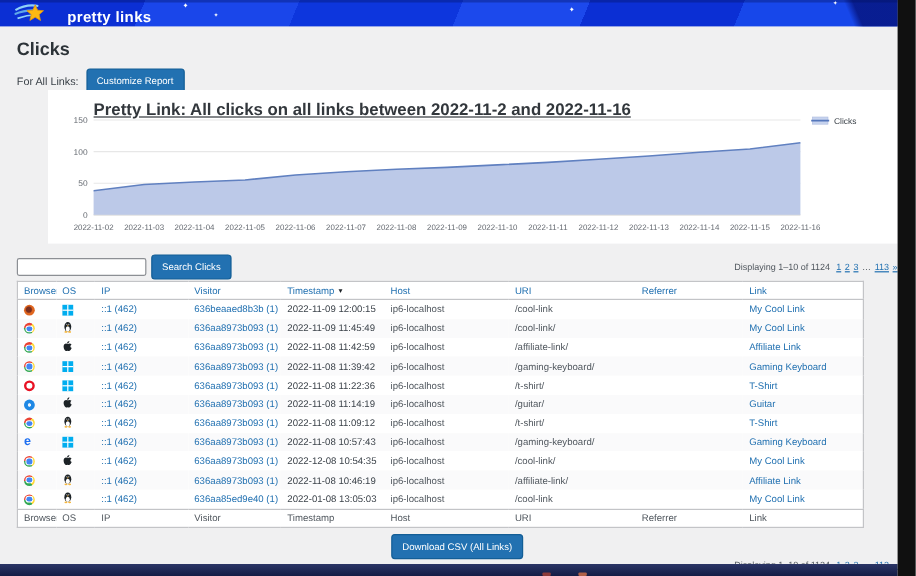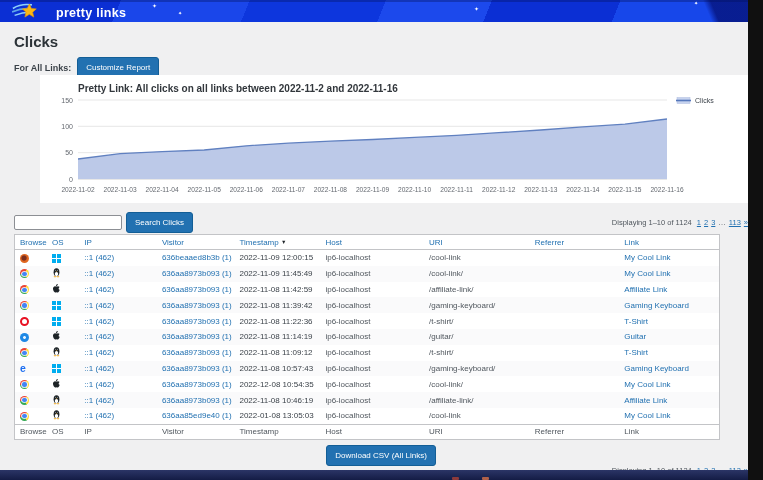--- a/index.html
+++ b/index.html
@@ -24,27 +24,27 @@
   .right-strip{position:absolute;right:0;top:0;width:15px;height:480px;background:#101010;}
   .taskbar{position:absolute;left:0;bottom:0;width:748px;height:10px;
            background:linear-gradient(#2b3566,#141c45);}
   .tb-dot{position:absolute;bottom:0;height:3px;width:7px;border-radius:1px;}
   .d1{left:452px;background:#8d3a3a;}
   .d2{left:482px;background:#b06048;}
 
   .content{position:absolute;left:0;top:22px;width:748px;height:448px;}
   h1.page-title{margin:11px 0 0 14px;font-size:15px;font-weight:600;color:#2c3338;}
   .report-row{display:flex;align-items:center;gap:6px;margin:7px 0 0 14px;}
-  .for-links{font-size:9px;font-weight:bold;color:#3c434a;text-align:right;}
+  .for-links{font-size:9px;font-weight:normal;color:#3c434a;text-align:right;}
   .btn{background:#2271b1;color:#fff;border:1px solid #135e96;border-radius:3px;
        font-family:"Liberation Sans",sans-serif;font-size:8px;padding:5px 8px;cursor:pointer;}
 
   
   .chart-card{position:absolute;left:40px;top:53px;width:708px;height:128px;background:#fff;}
-  .chart-title{position:absolute;left:38px;top:8px;font-size:10px;font-weight:bold;color:#32373c;}
+  .chart-title{position:absolute;left:38px;top:8px;font-size:14px;font-weight:bold;color:#32373c;text-decoration:underline;}
   .chart-svg-wrap{position:absolute;left:0;top:20px;width:708px;height:108px;}
 
   
   .toolbar{position:absolute;left:14px;top:190px;width:734px;display:flex;align-items:center;}
   .search-input{width:100px;height:13px;border:1px solid #8c8f94;border-radius:2px;
        font-size:8px;padding:0 3px;background:#fff;}
   .toolbar .btn{margin-left:4px;}
   .pager{margin-left:auto;font-size:7.5px;color:#50575e;white-space:nowrap;}
   .pg-links a{color:#2271b1;text-decoration:underline;margin-left:3px;cursor:pointer;}
   .pg-links .ell{margin-left:3px;color:#50575e;}

